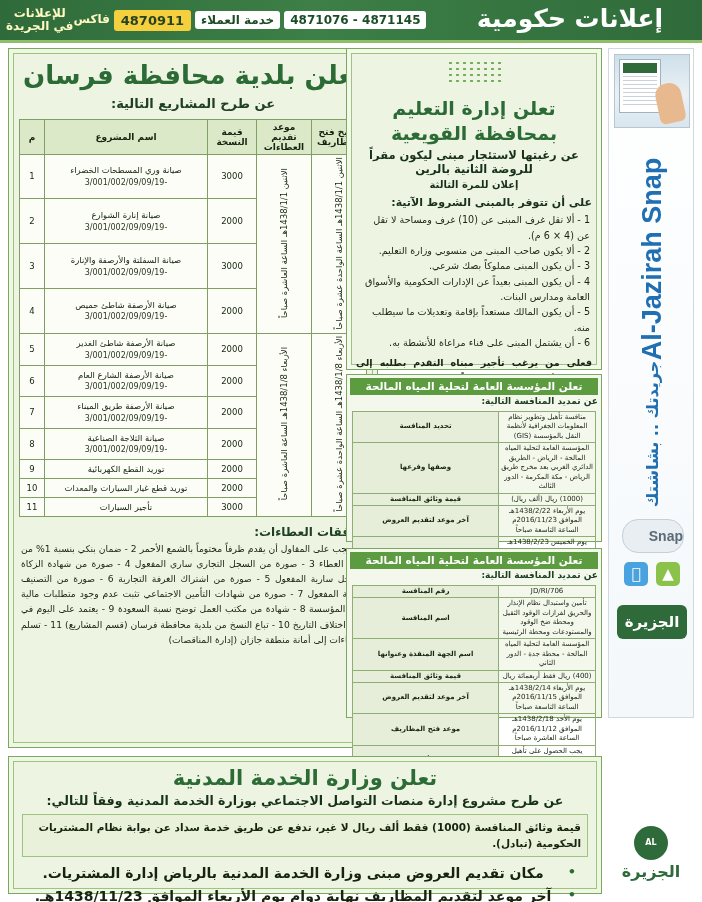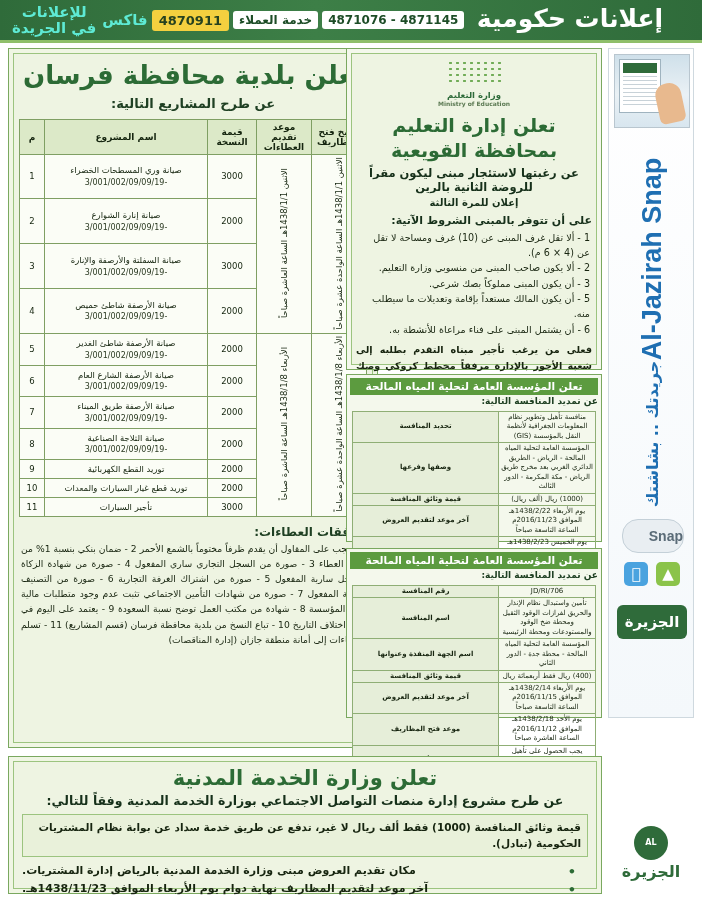--- a/index.html
+++ b/index.html
@@ -8,21 +8,21 @@
 
   
   .masthead{position:absolute;left:0;top:0;width:702px;height:40px;background:#2f6b3a;}
   .masthead .band{position:absolute;left:0;top:0;width:702px;height:40px;
     background:linear-gradient(90deg,#2f6b3a 0%,#3d7f47 45%,#2f6b3a 100%);}
   .mast-title{position:absolute;right:12px;top:4px;width:240px;text-align:center;
     color:#fff;font-size:25px;font-weight:bold;letter-spacing:1px;}
   .mast-left{position:absolute;left:6px;top:2px;height:36px;display:flex;align-items:center;direction:rtl;}
   .mast-box{background:#fff;color:#1d4d27;border-radius:3px;padding:2px 6px;font-size:12px;font-weight:bold;margin-left:4px;}
   .mast-yellow{background:#f4d03f;color:#26421f;border-radius:3px;padding:3px 7px;font-size:13px;font-weight:bold;margin-left:4px;}
-  .mast-white{color:#5eead4;font-size:15px;font-weight:bold;margin-left:6px;line-height:1.1;text-align:center;}
+  .mast-white{color:#fef9c3;font-size:12px;font-weight:bold;margin-left:0;line-height:1.1;text-align:center;}
 
   .thinline{position:absolute;left:0;top:40px;width:702px;height:3px;background:#8fbf6a;}
 
   
   .ad{position:absolute;box-sizing:border-box;border:1px solid #7aa85f;background:#f3f7ea;}
   .ad-inner{position:absolute;inset:4px;border:1px solid #9cc47f;box-sizing:border-box;background:#eef4e2;}
   .ad p, .ad li{font-size:11px;color:#1c2b1c;line-height:1.55;}
 
   
   #ad-furssan{left:8px;top:48px;width:370px;height:700px;background:#f0f6e4;}
@@ -99,21 +99,21 @@
   .rail-logo{position:absolute;left:8px;top:556px;width:70px;height:34px;border-radius:6px;
     background:#2f6b3a;color:#fff;text-align:center;line-height:34px;font-size:15px;font-weight:bold;}
 
   
   #ad-civil{left:8px;top:756px;width:594px;height:138px;background:#f0f6e4;}
   #ad-civil .content{position:absolute;inset:9px;}
   .civil-h{font-size:21px;font-weight:bold;color:#2c6b35;text-align:center;}
   .civil-sub{font-size:12.5px;font-weight:bold;color:#16301a;text-align:center;margin-top:3px;}
   .civil-box{margin:6px 4px 0 4px;border:1px solid #9cc47f;background:#e9f1da;padding:4px 6px;font-size:10.5px;font-weight:bold;line-height:1.55;text-align:right;color:#16240f;}
   .civil-list{margin:5px 16px 0 4px;padding:0;list-style:none;}
-  .civil-list li{font-size:11px;font-weight:bold;line-height:1.65;color:#16240f;text-align:left;position:relative;padding-right:12px;}
+  .civil-list li{font-size:14px;font-weight:bold;line-height:1.65;color:#16240f;text-align:center;position:relative;padding-right:12px;}
   .civil-list li:before{content:"•";position:absolute;right:0;top:-1px;color:#2c6b35;font-size:13px;}
 
   .bottom-logo{position:absolute;left:608px;top:826px;width:86px;height:60px;text-align:center;}
   .bottom-logo .circ{margin:0 auto;width:34px;height:34px;border-radius:50%;background:#2f6b3a;color:#fff;font-size:8px;line-height:34px;font-weight:bold;}
   .bottom-logo .nm{font-size:16px;font-weight:bold;color:#2f6b3a;margin-top:2px;}
 </style>
 </head>
 <body>
 
 <div class="page">
@@ -217,33 +217,30 @@
       <div class="reqs-title">مرفقات العطاءات:</div>
       <div class="reqs">1 - يجب على المقاول أن يقدم ظرفاً مختوماً بالشمع الأحمر 2 - ضمان بنكي بنسبة 1% من قيمة العطاء 3 - صورة من السجل التجاري ساري المفعول 4 - صورة من شهادة الزكاة والدخل سارية المفعول 5 - صورة من اشتراك الغرفة التجارية 6 - صورة من التصنيف سارية المفعول 7 - صورة من شهادات التأمين الاجتماعي تثبت عدم وجود متطلبات مالية على المؤسسة 8 - شهادة من مكتب العمل توضح نسبة السعودة 9 - يعتمد على اليوم في حالة اختلاف التاريخ 10 - تباع النسخ من بلدية محافظة فرسان (قسم المشاريع) 11 - تسلم العطاءات إلى أمانة منطقة جازان (إدارة المناقصات)</div>
     </div>
   </div>
 
   <div class="ad" id="ad-edu">
     <div class="ad-inner"></div>
     <div class="content">
       <div class="logo-wrap">
         <div class="logo-dots"></div>
-        <div class="logo-cap">
-          <span>وزارة التعليم</span>
-          <small>Ministry of Education</small>
-        </div>
       </div>
       <div class="edu-h">تعلن إدارة التعليم بمحافظة القويعية</div>
       <div class="edu-sub">عن رغبتها لاستئجار مبنى ليكون مقراً للروضة الثانية بالرين</div>
       <div class="edu-note">إعلان للمرة الثالثة</div>
       <div class="edu-cond">على أن تتوفر بالمبنى الشروط الآتية:</div>
       <ul class="edu-list">
         <li>1 - ألا تقل غرف المبنى عن (10) غرف ومساحة لا تقل عن (4 × 6 م).</li>
         <li>2 - ألا يكون صاحب المبنى من منسوبي وزارة التعليم.</li>
         <li>3 - أن يكون المبنى مملوكاً بصك شرعي.</li>
+        <li>4 - أن يكون المبنى بعيداً عن الإدارات الحكومية والأسواق العامة ومدارس البنات.</li>
         <li>5 - أن يكون المالك مستعداً بإقامة وتعديلات ما سيطلب منه.</li>
         <li>6 - أن يشتمل المبنى على فناء مراعاة للأنشطة به.</li>
       </ul>
       <div class="edu-foot">فعلى من يرغب تأجير مبناه التقدم بطلبه إلى شعبة الأجور بالإدارة مرفقاً مخطط كروكي وصك الملكية في موعد أقصاه 15 يوماً من تاريخه.</div>
     </div>
   </div>
 
   <div class="wbox" id="ad-water1">
     <div class="bar">تعلن المؤسسة العامة لتحلية المياه المالحة</div>
     <div class="sub">عن تمديد المنافسة التالية:</div>

